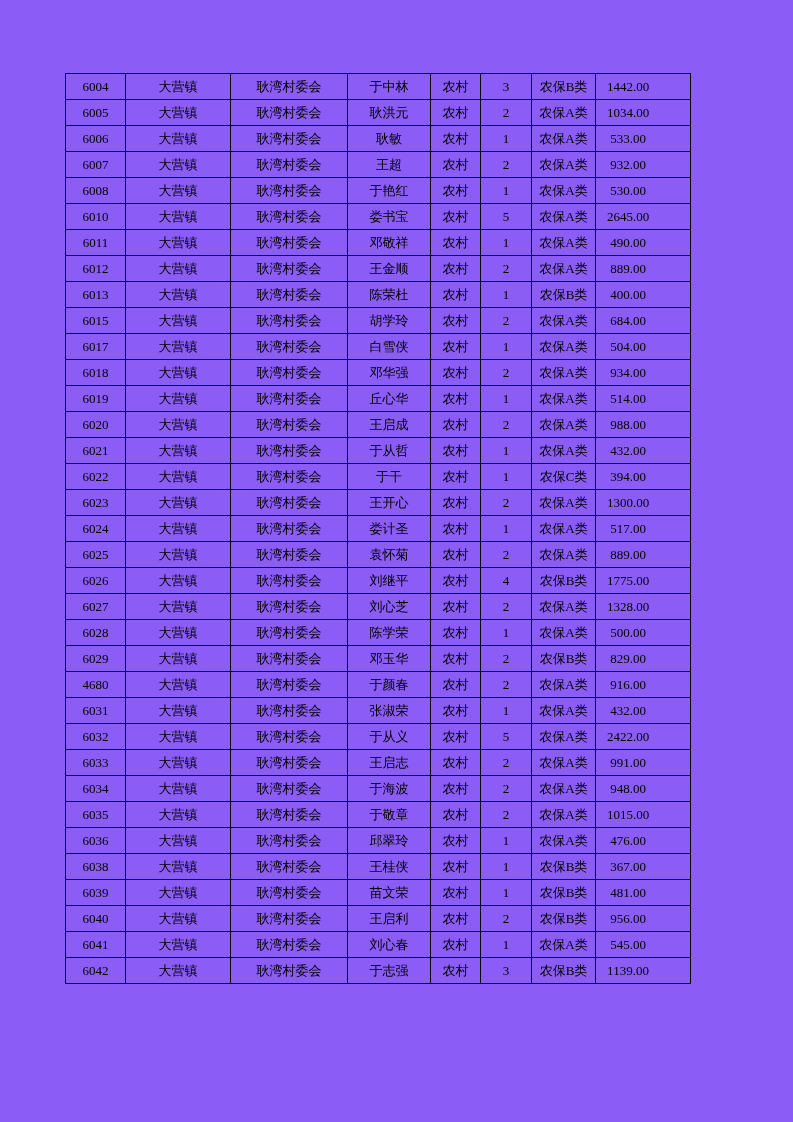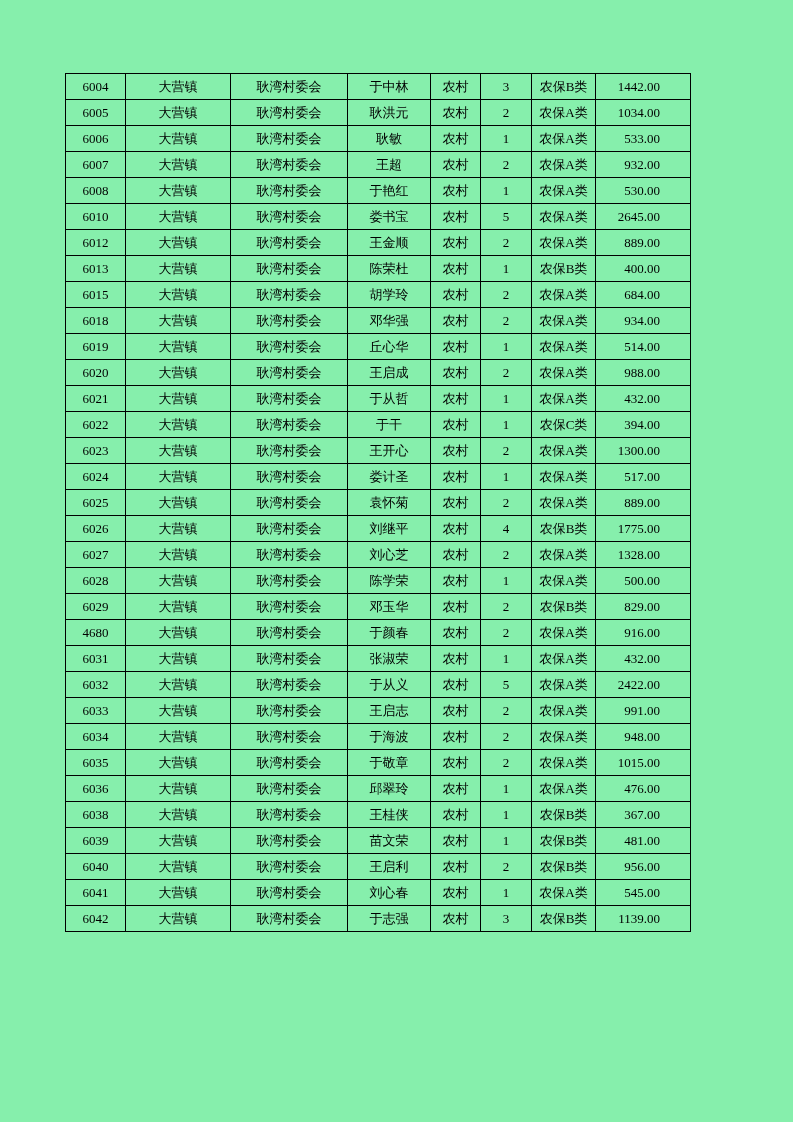--- a/index.html
+++ b/index.html
@@ -7,21 +7,21 @@
   body {
     width: 793px;
     height: 1122px;
     background: #ffffff;
     font-family: "Liberation Serif", "DejaVu Serif", serif;
   }
   .page {
     position: relative;
     width: 793px;
     height: 1122px;
-    background: #86efac;
+    background: #8b5cf6;
     overflow: hidden;
   }
   table.data-table {
     position: absolute;
     left: 65px;
     top: 73px;
     width: 625px;
     border-collapse: collapse;
     table-layout: fixed;
   }
@@ -30,21 +30,21 @@
     height: 25px;
     padding: 0;
     font-size: 13px;
     line-height: 25px;
     color: #000000;
     text-align: center;
     white-space: nowrap;
     overflow: hidden;
   }
   .data-table td.col-7 {
-    text-align: right;
+    text-align: center;
     padding-right: 30px;
   }
 </style>
 </head>
 <body>
 
 <div class="page">
   <table class="data-table">
     <colgroup>
       <col style="width:60px">
@@ -111,20 +111,30 @@
           <td class="col-0">6010</td>
           <td class="col-1">大营镇</td>
           <td class="col-2">耿湾村委会</td>
           <td class="col-3">娄书宝</td>
           <td class="col-4">农村</td>
           <td class="col-5">5</td>
           <td class="col-6">农保A类</td>
           <td class="col-7">2645.00</td>
         </tr>
         <tr>
+          <td class="col-0">6011</td>
+          <td class="col-1">大营镇</td>
+          <td class="col-2">耿湾村委会</td>
+          <td class="col-3">邓敬祥</td>
+          <td class="col-4">农村</td>
+          <td class="col-5">1</td>
+          <td class="col-6">农保A类</td>
+          <td class="col-7">490.00</td>
+        </tr>
+        <tr>
           <td class="col-0">6012</td>
           <td class="col-1">大营镇</td>
           <td class="col-2">耿湾村委会</td>
           <td class="col-3">王金顺</td>
           <td class="col-4">农村</td>
           <td class="col-5">2</td>
           <td class="col-6">农保A类</td>
           <td class="col-7">889.00</td>
         </tr>
         <tr>
@@ -139,20 +149,30 @@
         </tr>
         <tr>
           <td class="col-0">6015</td>
           <td class="col-1">大营镇</td>
           <td class="col-2">耿湾村委会</td>
           <td class="col-3">胡学玲</td>
           <td class="col-4">农村</td>
           <td class="col-5">2</td>
           <td class="col-6">农保A类</td>
           <td class="col-7">684.00</td>
+        </tr>
+        <tr>
+          <td class="col-0">6017</td>
+          <td class="col-1">大营镇</td>
+          <td class="col-2">耿湾村委会</td>
+          <td class="col-3">白雪侠</td>
+          <td class="col-4">农村</td>
+          <td class="col-5">1</td>
+          <td class="col-6">农保A类</td>
+          <td class="col-7">504.00</td>
         </tr>
         <tr>
           <td class="col-0">6018</td>
           <td class="col-1">大营镇</td>
           <td class="col-2">耿湾村委会</td>
           <td class="col-3">邓华强</td>
           <td class="col-4">农村</td>
           <td class="col-5">2</td>
           <td class="col-6">农保A类</td>
           <td class="col-7">934.00</td>

